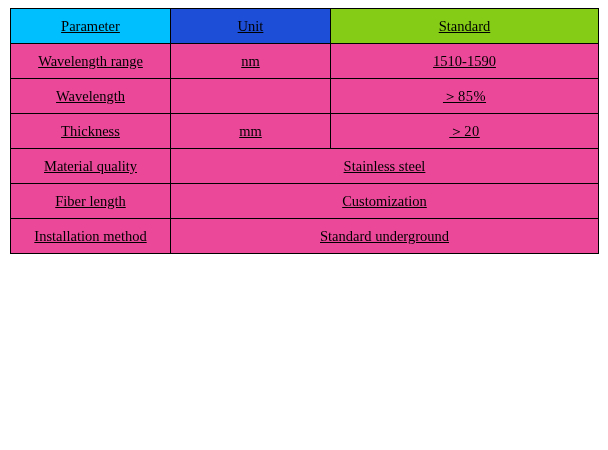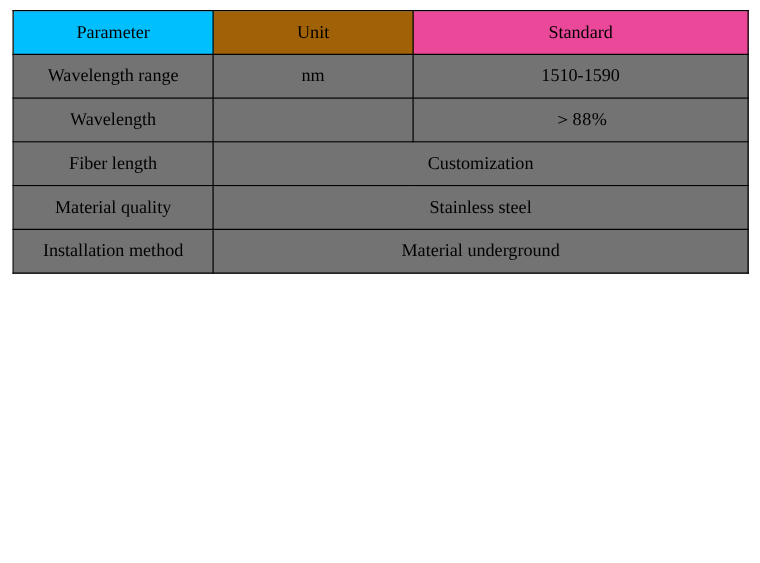--- a/index.html
+++ b/index.html
@@ -13,37 +13,38 @@
     font-family: "Liberation Serif", serif;
     color: #000000;
     overflow: hidden;
   }
   .sheet {
     width: 608px;
     height: 420px;
     position: relative;
     box-sizing: border-box;
     padding: 8px 10px 8px 10px;
+    text-decoration: underline;
   }
   table.spec {
     border-collapse: collapse;
     width: 588px;
     table-layout: fixed;
   }
   table.spec td, table.spec th {
     border: 1px solid #000000;
     text-align: center;
     vertical-align: middle;
     font-family: "Liberation Serif", serif;
     font-size: 14.5px;
     font-weight: normal;
     padding: 0;
     height: 34px;
     line-height: 1.15;
-    background: #737373;
+    background: #ec4899;
   }
   thead th {
     background: #00BFFF;
     font-weight: bold;
     font-size: 15px;
     height: 36px;
   }
   col.c-param { width: 160px; }
   col.c-unit  { width: 160px; }
   col.c-std   { width: 268px; }
@@ -58,42 +59,47 @@
 <div class="sheet">
   <table class="spec">
     <colgroup>
       <col class="c-param">
       <col class="c-unit">
       <col class="c-std">
     </colgroup>
     <thead>
       <tr>
         <th style="background: rgb(0, 191, 255);">Parameter</th>
-        <th style="background: #a16207;">Unit</th>
-        <th style="background: #ec4899;">Standard</th>
+        <th style="background: #1d4ed8;">Unit</th>
+        <th style="background: #84cc16;">Standard</th>
       </tr>
     </thead>
     <tbody>
       <tr>
         <td class="param">Wavelength range</td>
         <td>nm</td>
         <td>1510-1590</td>
       </tr>
       <tr>
         <td class="param big">Wavelength</td>
         <td></td>
-        <td class="gt">＞88%</td>
+        <td class="gt">＞85%</td>
+      </tr>
+      <tr>
+        <td class="param big">Thickness</td>
+        <td>mm</td>
+        <td class="gt">＞20</td>
+      </tr>
+      <tr>
+        <td class="param">Material quality</td>
+        <td colspan="2">Stainless steel</td>
       </tr>
       <tr>
         <td class="param">Fiber length</td>
         <td colspan="2">Customization</td>
       </tr>
       <tr>
-        <td class="param">Material quality</td>
-        <td colspan="2">Stainless steel</td>
-      </tr>
-      <tr>
         <td class="param">Installation method</td>
-        <td colspan="2">Material underground</td>
+        <td colspan="2">Standard underground</td>
       </tr>
     </tbody>
   </table>
 </div>
 
 </body></html>

